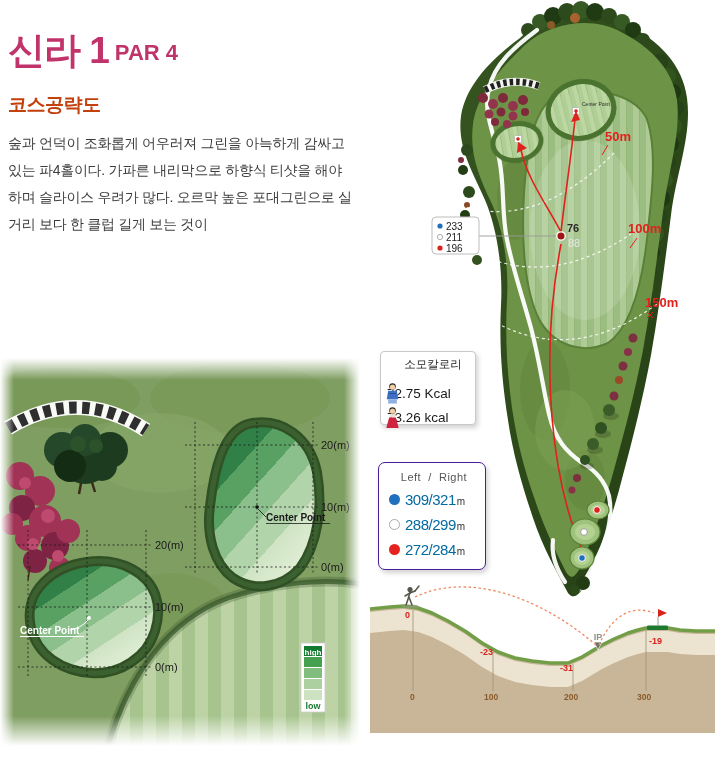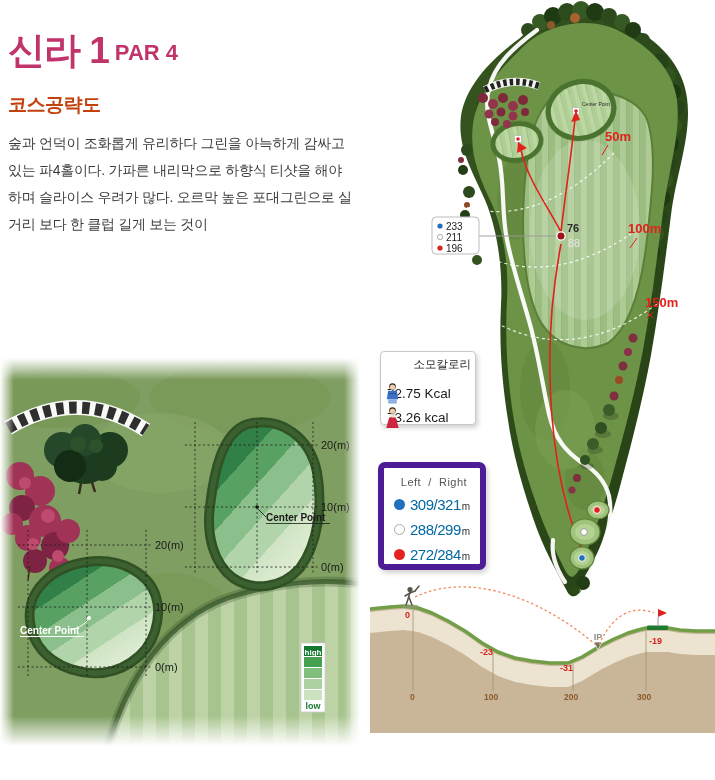--- a/index.html
+++ b/index.html
@@ -12,26 +12,26 @@
   .title .par{font-size:22px;font-weight:600;margin-left:6px;position:relative;top:-3px;}
 
   .desc{position:absolute;left:8px;top:92px;width:380px;color:#3c3c3c;}
   .desc .head{font-size:19px;font-weight:bold;color:#c2410c;margin-bottom:12px;letter-spacing:-0.5px;}
   .desc .line{font-size:14px;line-height:27px;letter-spacing:-0.3px;}
 
   
   .infobox{position:absolute;background:#fff;border:1px solid #c9c9c9;border-radius:4px;
            box-shadow:2px 3px 5px rgba(0,0,0,.18);}
   .calbox{left:380px;top:351px;width:96px;height:74px;padding:5px 4px 4px 4px;box-sizing:border-box;}
-  .calbox .cb-title{font-size:11.5px;color:#222;text-align:right;padding-left:10px;margin-bottom:9px;}
+  .calbox .cb-title{font-size:11.5px;color:#222;text-align:center;padding-left:10px;margin-bottom:9px;}
   .cb-row{display:flex;align-items:center;height:24px;}
   .cb-row .cb-icon{width:15px;height:23px;flex:0 0 15px;}
   .cb-row .cb-val{font-size:13.5px;color:#1a1a1a;margin-left:2px;white-space:nowrap;}
 
-  .distbox{left:378px;top:462px;width:108px;height:108px;border-radius:7px;border:6px solid #4c1d95;
+  .distbox{left:378px;top:462px;width:108px;height:108px;border-radius:7px;border:1px solid #4c1d95;
            padding:8px 6px 4px 10px;box-sizing:border-box;}
   .distbox .db-head{font-size:11px;color:#555;text-align:center;margin-bottom:4px;letter-spacing:.5px;}
   .db-row{display:flex;align-items:center;height:25px;}
   .db-dot{width:11px;height:11px;border-radius:50%;flex:0 0 11px;margin-right:5px;}
   .db-dot.blue{background:#2170bd;}
   .db-dot.white{background:#fff;border:1px solid #aaa;box-sizing:border-box;}
   .db-dot.red{background:#e42320;}
   .db-val{font-size:15px;color:#0369a1;letter-spacing:-0.5px;white-space:nowrap;}
   .db-unit{font-size:10px;color:#333;margin-left:1px;position:relative;top:2px;}
 
@@ -45,21 +45,21 @@
 <body>
 
 <div class="page">
 
   <div class="title">
     <span class="hole">신라 1</span><span class="par">PAR 4</span>
   </div>
 
   <div class="desc">
     <div class="head">코스공략도</div>
-    <div class="line">숲과 언덕이 조화롭게 유리하다 그린을 아늑하게 감싸고</div>
+    <div class="line">숲과 언덕이 조화롭게 어우러져 그린을 아늑하게 감싸고</div>
     <div class="line">있는 파4홀이다. 가파른 내리막으로 하향식 티샷을 해야</div>
     <div class="line">하며 슬라이스 우려가 많다. 오르막 높은 포대그린으로 실</div>
     <div class="line">거리 보다 한 클럽 길게 보는 것이</div>
   </div>
 
   <svg id="holemap" width="290" height="612" viewBox="0 0 290 612">
     <defs>
       <pattern id="fairStripe" width="13" height="10" patternUnits="userSpaceOnUse">
         <rect width="6.5" height="10" fill="#aecb95"></rect>
           <rect x="6.5" width="6.5" height="10" fill="#9bbd81"></rect>

